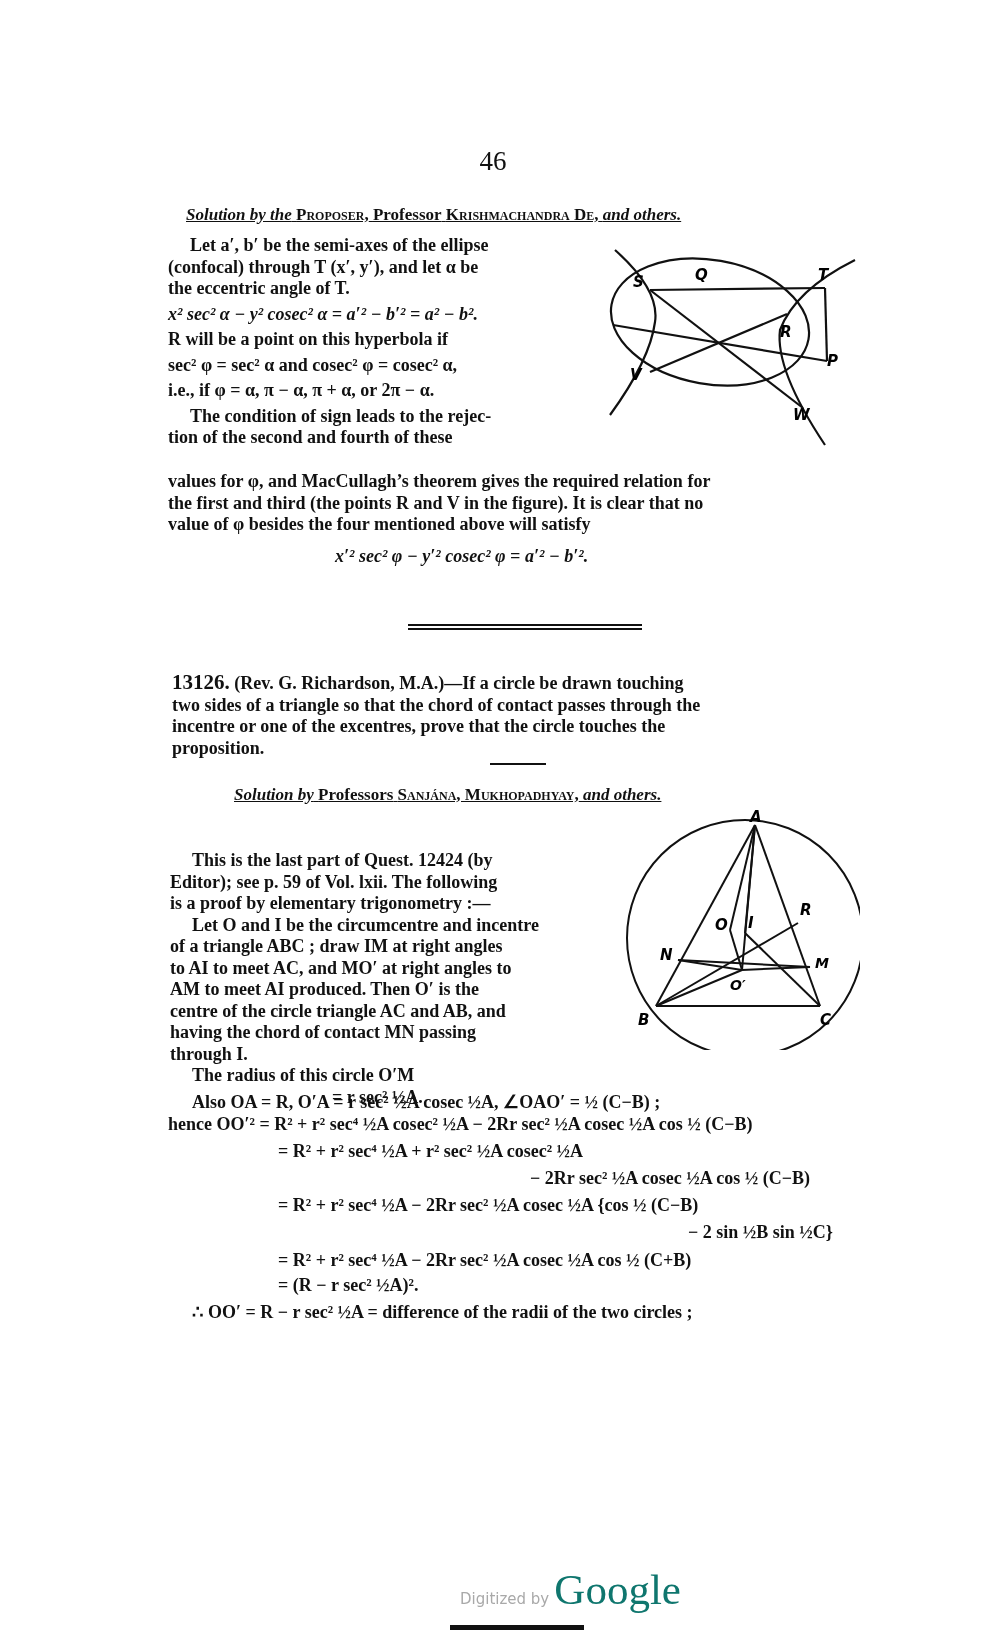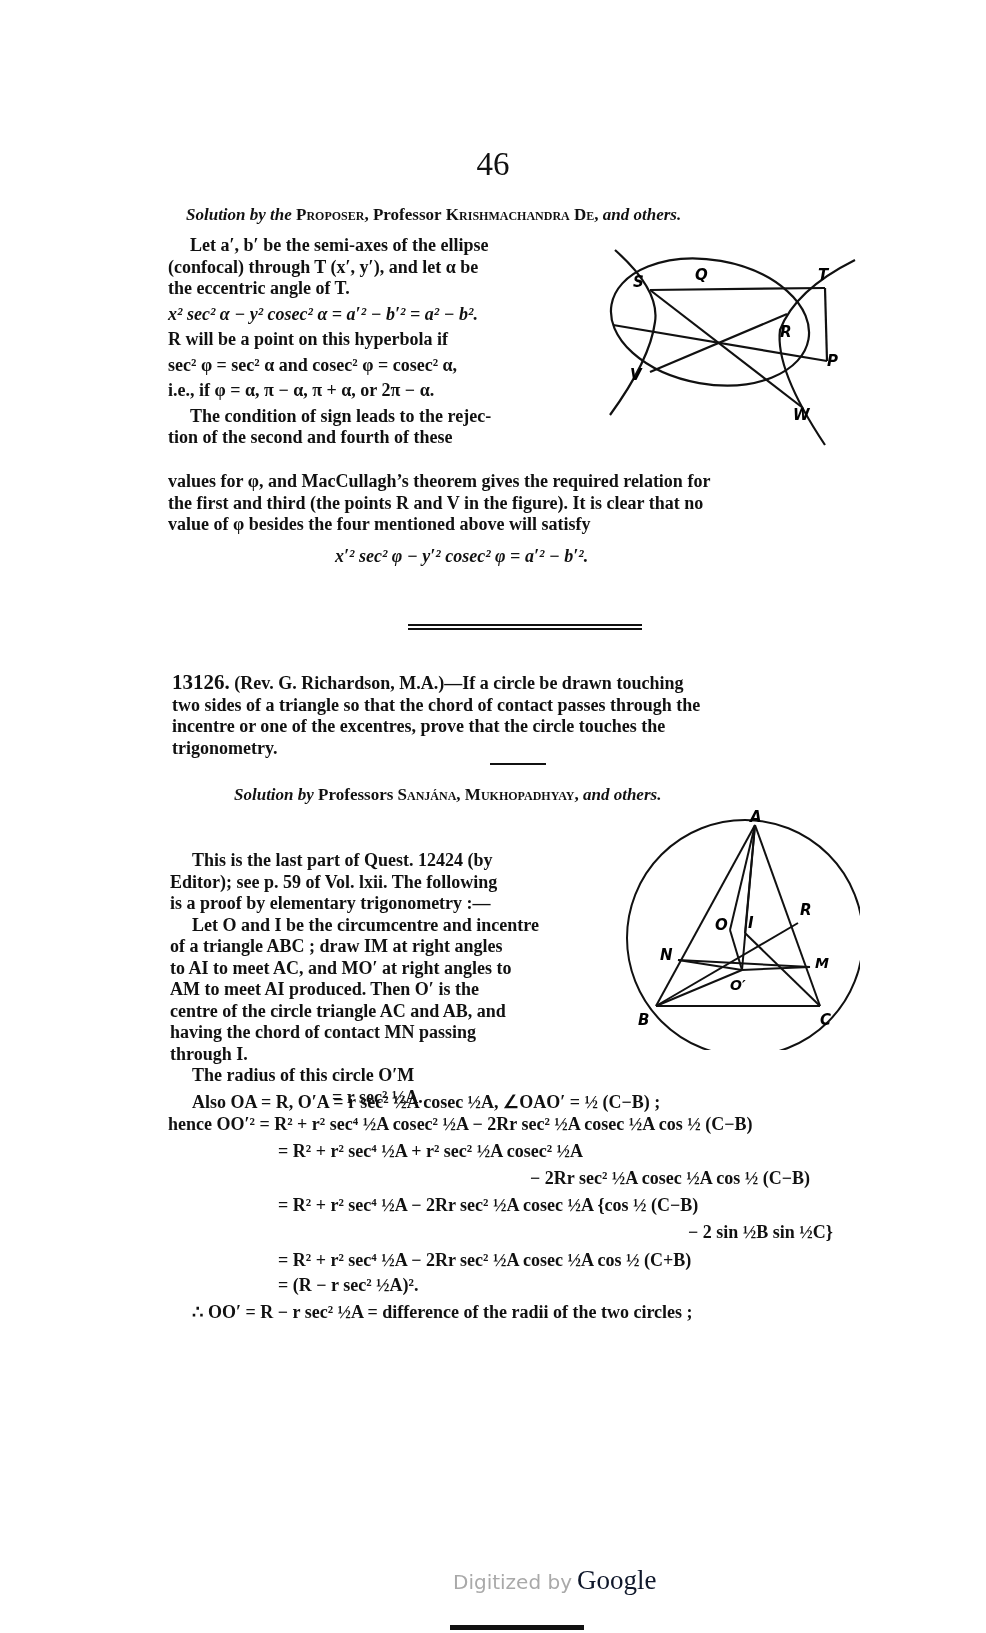--- a/index.html
+++ b/index.html
@@ -1,30 +1,30 @@
 <!DOCTYPE html>
 <html><head>
 <meta charset="utf-8">
 <style>
   html, body { margin: 0; padding: 0; background: #ffffff; }
   body { width: 986px; height: 1633px; position: relative; overflow: hidden;
          font-family: "DejaVu Serif", "Liberation Serif", serif; color: #111; }
   .page { position: absolute; left: 0; top: 0; width: 986px; height: 1633px; }
   .abs { position: absolute; }
-  .pagenum { left: 0; width: 986px; top: 146px; text-align: center; font-size: 33px; font-family: "Liberation Serif", serif; }
-  .heading { font-style: italic; font-weight: bold; font-size: 17px; font-family: "Liberation Serif", serif; white-space: nowrap; }
+  .pagenum { left: 0; width: 986px; top: 146px; text-align: center; font-size: 27px; font-family: "Liberation Serif", serif; }
+  .heading { font-style: italic; font-weight: bold; font-size: 17px; font-family: "Liberation Serif", serif; white-space: nowrap; text-decoration: underline; }
   .heading .sc { font-style: normal; font-variant: small-caps; }
   .heading .rm { font-style: normal; }
   .line { white-space: nowrap; font-family: "Liberation Serif", serif; font-weight: bold; font-size: 18px; line-height: 21.5px; }
   .sc { font-variant: small-caps; }
   .rule-double { height: 2px; border-top: 2px solid #111; border-bottom: 2px solid #111; }
   .rule-short { height: 0; border-top: 2px solid #111; }
   .watermark { font-family: "DejaVu Sans", "Liberation Sans", sans-serif; color: #a9a9a9; white-space: nowrap; }
-  .wm-small { font-size: 20px; }
-  .wm-big { font-family: "Liberation Serif", serif; font-size: 27px; color: #0f172a; margin-top: 11px; }
+  .wm-small { font-size: 15px; margin-left: 7px; }
+  .wm-big { font-family: "Liberation Serif", serif; font-size: 43px; color: #0f766e; margin-top: 11px; }
   .bottombar { height: 5px; background: #111; }
   svg text { font-family: "DejaVu Sans", sans-serif; font-style: italic; font-weight: bold; }
 </style>
 </head>
 <body>
 
 <div class="page">
 
   <div class="abs pagenum">46</div>
 
@@ -77,21 +77,21 @@
 
   <div class="abs rule-double" style="left:408px; top:624px; width:234px;"></div>
 
   <div class="abs" style="left:172px; top:672px; width:682px;">
     <div class="line">
       <span style="font-size:21px;">13126.</span>
       <span>(Rev. G. Richardson, M.A.)—If a circle be drawn touching</span>
     </div>
     <div class="line">two sides of a triangle so that the chord of contact passes through the</div>
     <div class="line">incentre or one of the excentres, prove that the circle touches the</div>
-    <div class="line">trigonometry.</div>
+    <div class="line">proposition.</div>
   </div>
   <div class="abs rule-short" style="left:490px; top:763px; width:56px;"></div>
 
   <div class="abs heading" style="left:234px; top:785px;">
     <span>Solution by</span>
     <span class="rm">Professors</span>
     <span class="sc rm">Sanjána, Mukhopadhyay,</span>
     <span>and others.</span>
   </div>
 

